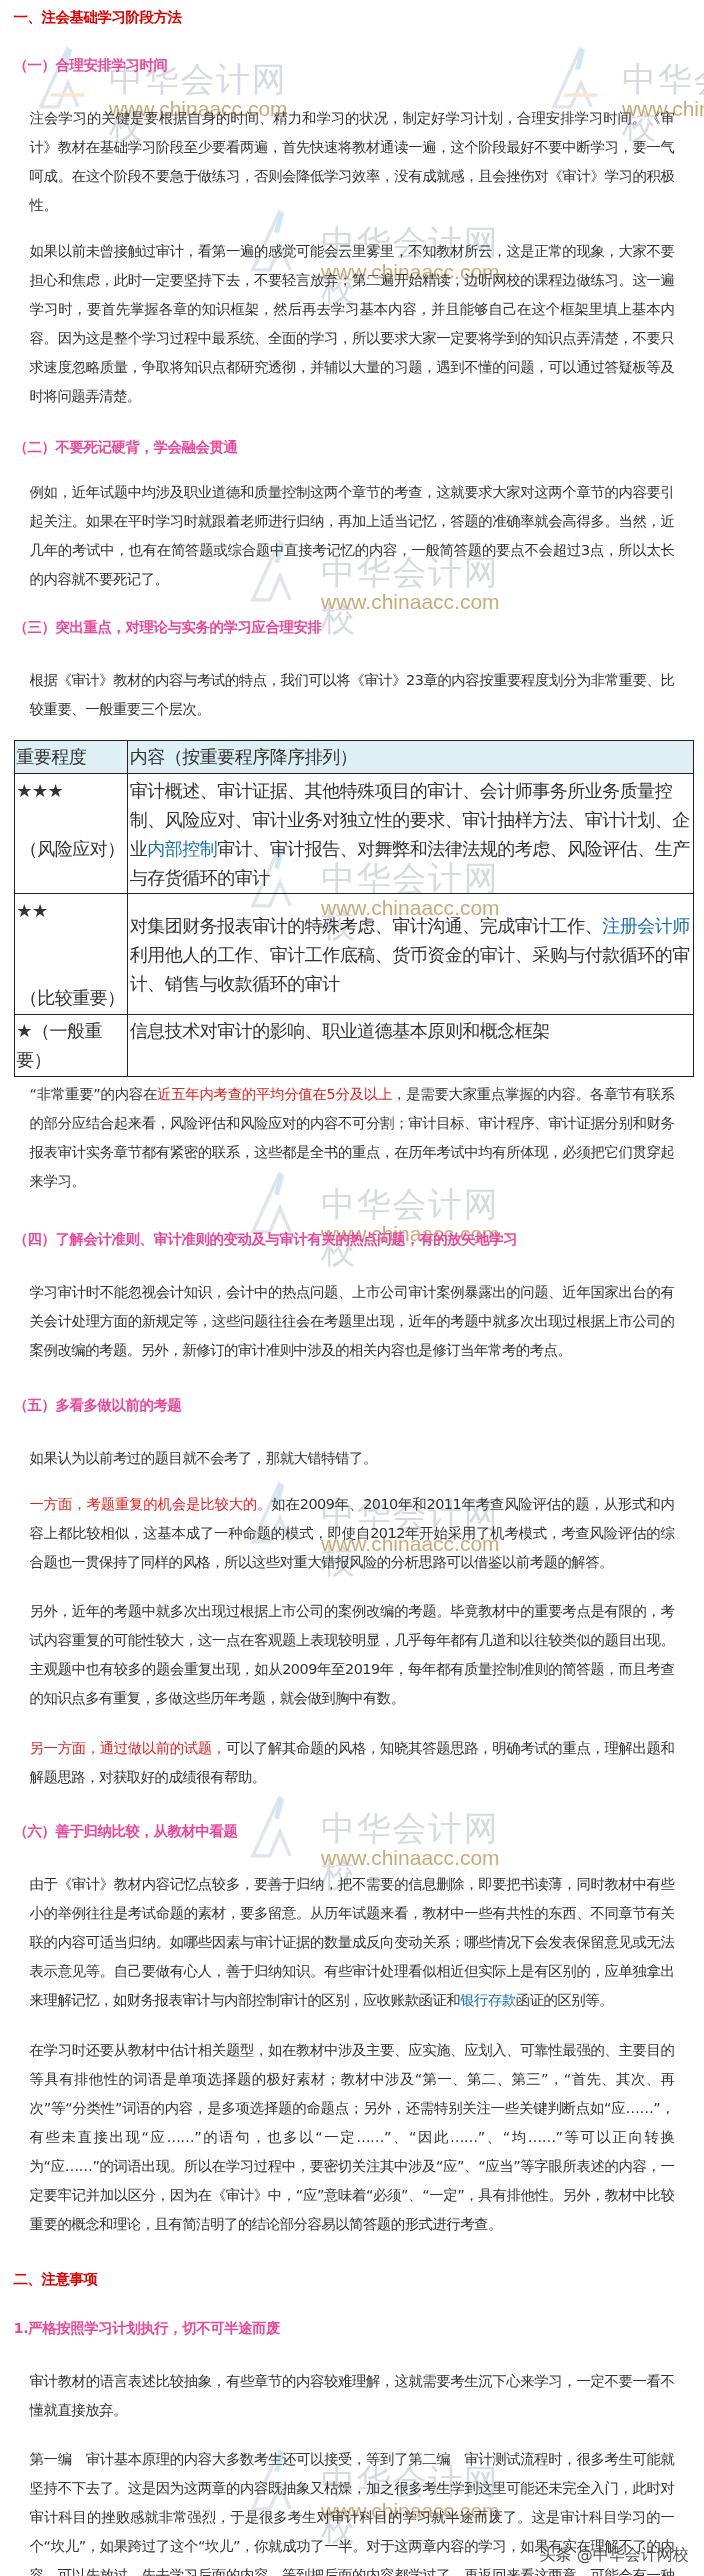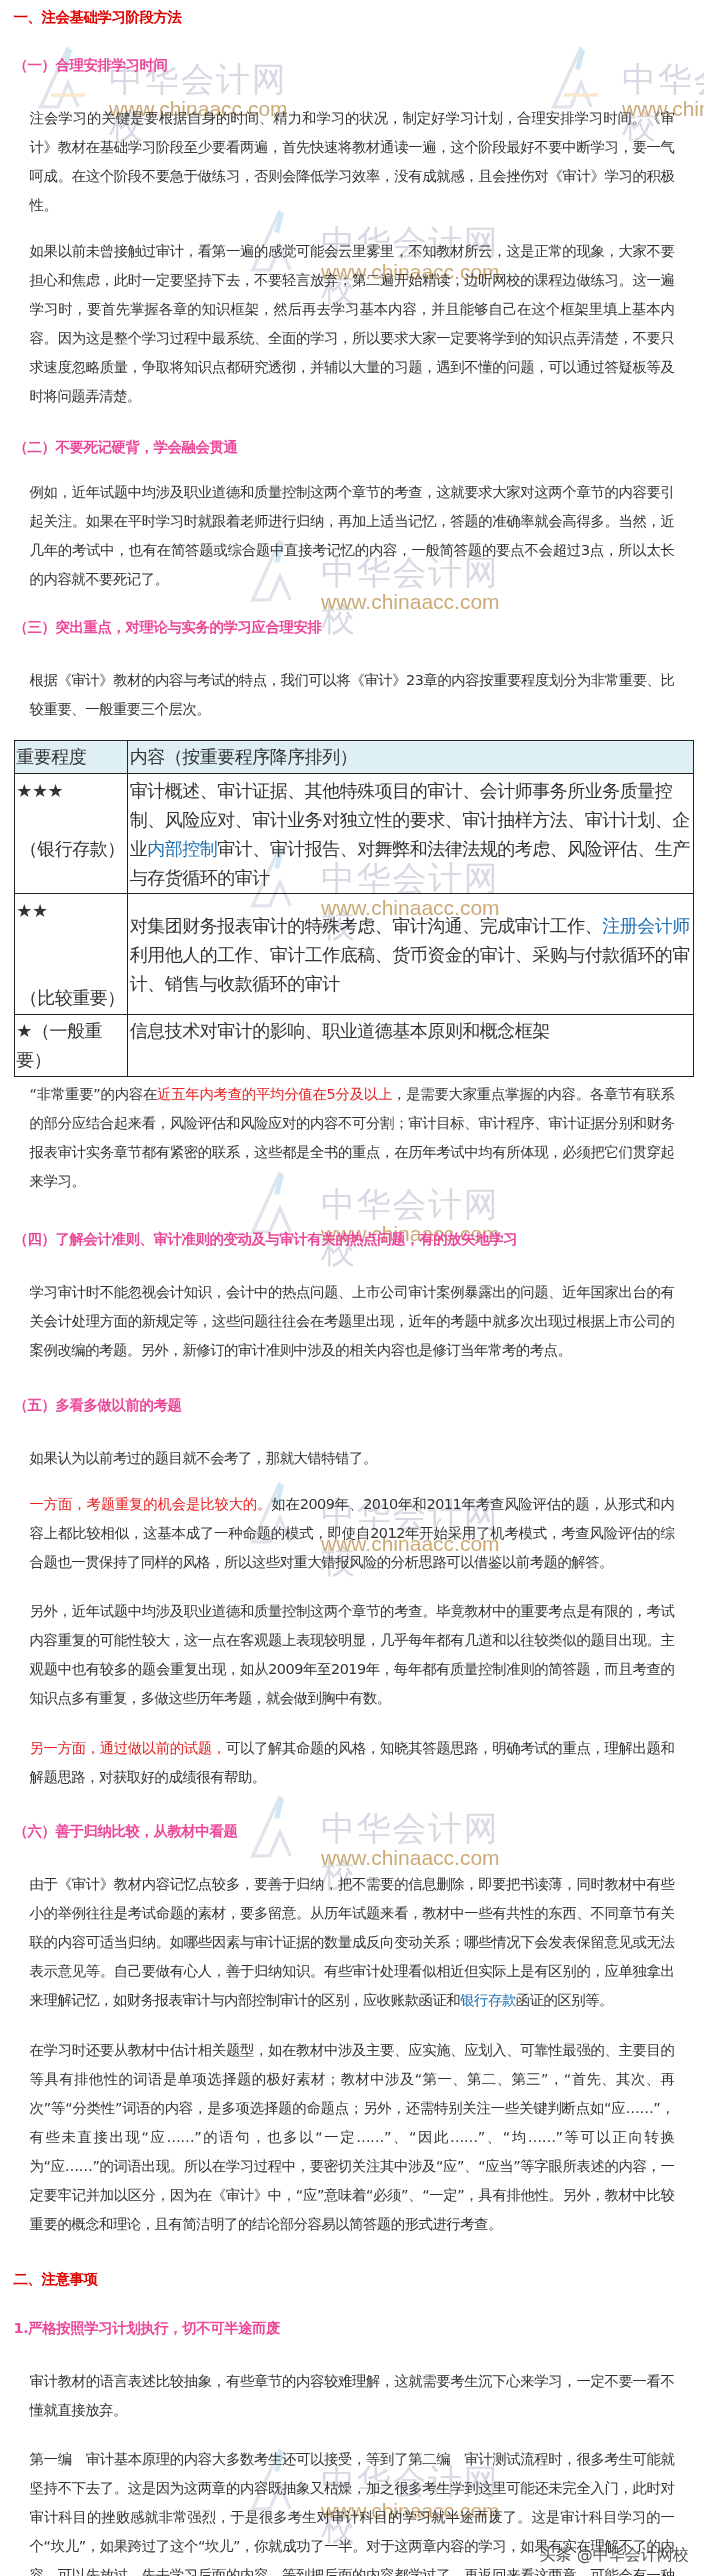--- a/index.html
+++ b/index.html
@@ -190,21 +190,21 @@
       <tr>
         <th class="col1">重要程度</th>
         <th>内容（按重要程序降序排列）</th>
       </tr>
     </thead>
     <tbody>
       <tr>
         <td class="col1">
           <div>★★★</div>
           <div style="height:29px"></div>
-          <div style="padding-left:3.4px;">（银行存款）</div>
+          <div style="padding-left:3.4px;">（风险应对）</div>
         </td>
         <td>
           <span>审计概述、审计证据、其他特殊项目的审计、会计师事务所业务质量控制、风险应对、审计业务对独立性的要求、审计抽样方法、审计计划、企业</span><span class="blue">内部控制</span><span>审计、审计报告、对舞弊和法律法规的考虑、风险评估、生产与存货循环的审计</span>
         </td>
       </tr>
       <tr>
         <td class="col1">
           <div>★★</div>
           <div style="height:58px"></div>
           <div style="padding-left:3.4px;">（比较重要）</div>
@@ -227,21 +227,21 @@
   </p>
 
   <h3 class="h-sub" style="margin-top:34px;">（四）了解会计准则、审计准则的变动及与审计有关的热点问题，有的放矢地学习</h3>
   <p class="p" style="margin-top:29px;">学习审计时不能忽视会计知识，会计中的热点问题、上市公司审计案例暴露出的问题、近年国家出台的有关会计处理方面的新规定等，这些问题往往会在考题里出现，近年的考题中就多次出现过根据上市公司的案例改编的考题。另外，新修订的审计准则中涉及的相关内容也是修订当年常考的考点。</p>
 
   <h3 class="h-sub" style="margin-top:30.5px;">（五）多看多做以前的考题</h3>
   <p class="p" style="margin-top:29px;">如果认为以前考过的题目就不会考了，那就大错特错了。</p>
   <p class="p" style="margin-top:17px;">
     <span class="red">一方面，考题重复的机会是比较大的。</span><span>如在2009年、2010年和2011年考查风险评估的题，从形式和内容上都比较相似，这基本成了一种命题的模式，即使自2012年开始采用了机考模式，考查风险评估的综合题也一贯保持了同样的风格，所以这些对重大错报风险的分析思路可以借鉴以前考题的解答。</span>
   </p>
-  <p class="p" style="margin-top:20.4px;">另外，近年试题中均涉及职业道德和质量控制这两个章节的考查。毕竟教材中的重要考点是有限的，考试内容重复的可能性较大，这一点在客观题上表现较明显，几乎每年都有几道和以往较类似的题目出现。主观题中也有较多的题会重复出现，如从2009年至2019年，每年都有质量控制准则的简答题，而且考查的知识点多有重复，多做这些历年考题，就会做到胸中有数。</p>
+  <p class="p" style="margin-top:20.4px;">另外，近年的考题中就多次出现过根据上市公司的案例改编的考题。毕竟教材中的重要考点是有限的，考试内容重复的可能性较大，这一点在客观题上表现较明显，几乎每年都有几道和以往较类似的题目出现。主观题中也有较多的题会重复出现，如从2009年至2019年，每年都有质量控制准则的简答题，而且考查的知识点多有重复，多做这些历年考题，就会做到胸中有数。</p>
   <p class="p" style="margin-top:20.4px;">
     <span class="red">另一方面，通过做以前的试题，</span><span>可以了解其命题的风格，知晓其答题思路，明确考试的重点，理解出题和解题思路，对获取好的成绩很有帮助。</span>
   </p>
 
   <h3 class="h-sub" style="margin-top:30.5px;">（六）善于归纳比较，从教材中看题</h3>
   <p class="p" style="margin-top:29px;">
     <span>由于《审计》教材内容记忆点较多，要善于归纳，把不需要的信息删除，即要把书读薄，同时教材中有些小的举例往往是考试命题的素材，要多留意。从历年试题来看，教材中一些有共性的东西、不同章节有关联的内容可适当归纳。如哪些因素与审计证据的数量成反向变动关系；哪些情况下会发表保留意见或无法表示意见等。自己要做有心人，善于归纳知识。有些审计处理看似相近但实际上是有区别的，应单独拿出来理解记忆，如财务报表审计与内部控制审计的区别，应收账款函证和</span><span class="blue">银行存款</span><span>函证的区别等。</span>
   </p>
   <p class="p" style="margin-top:20.4px;">在学习时还要从教材中估计相关题型，如在教材中涉及主要、应实施、应划入、可靠性最强的、主要目的等具有排他性的词语是单项选择题的极好素材；教材中涉及“第一、第二、第三”，“首先、其次、再次”等“分类性”词语的内容，是多项选择题的命题点；另外，还需特别关注一些关键判断点如“应……”，有些未直接出现“应……”的语句，也多以“一定……”、“因此……”、“均……”等可以正向转换为“应……”的词语出现。所以在学习过程中，要密切关注其中涉及“应”、“应当”等字眼所表述的内容，一定要牢记并加以区分，因为在《审计》中，“应”意味着“必须”、“一定”，具有排他性。另外，教材中比较重要的概念和理论，且有简洁明了的结论部分容易以简答题的形式进行考查。</p>
 

